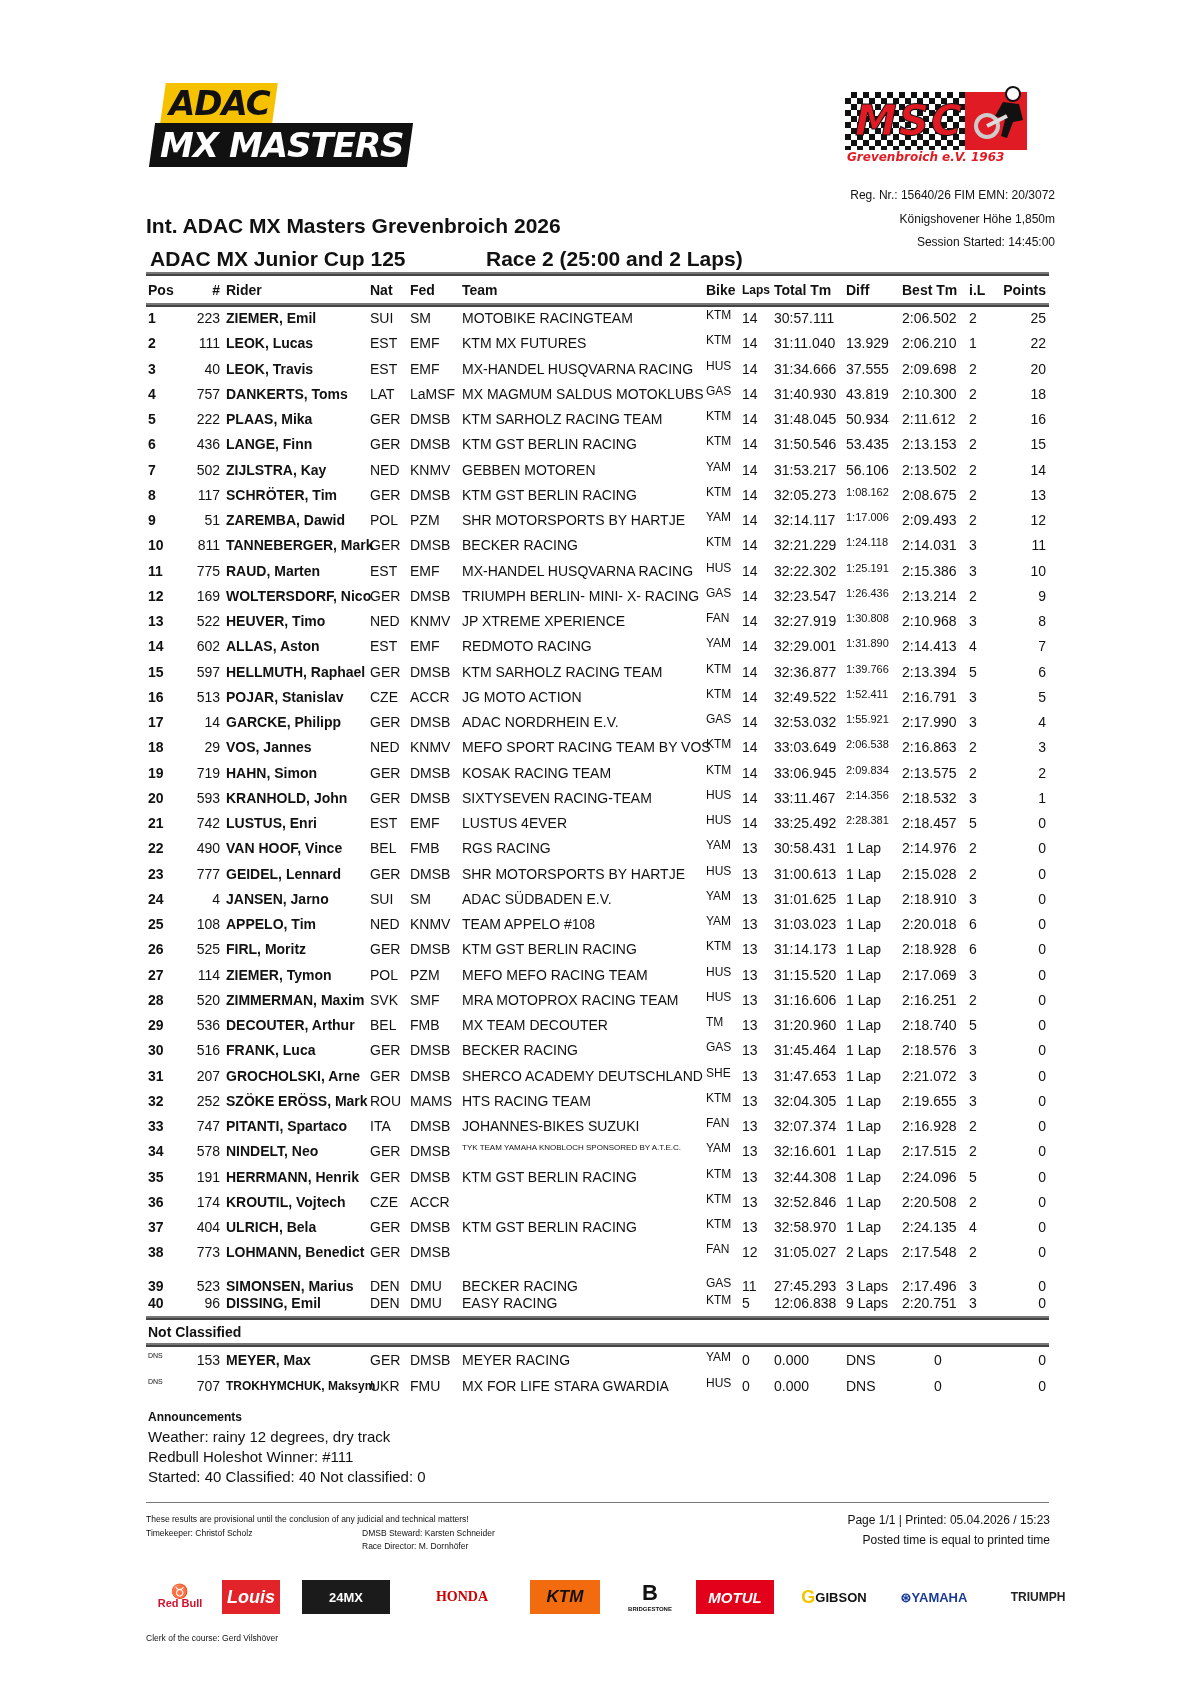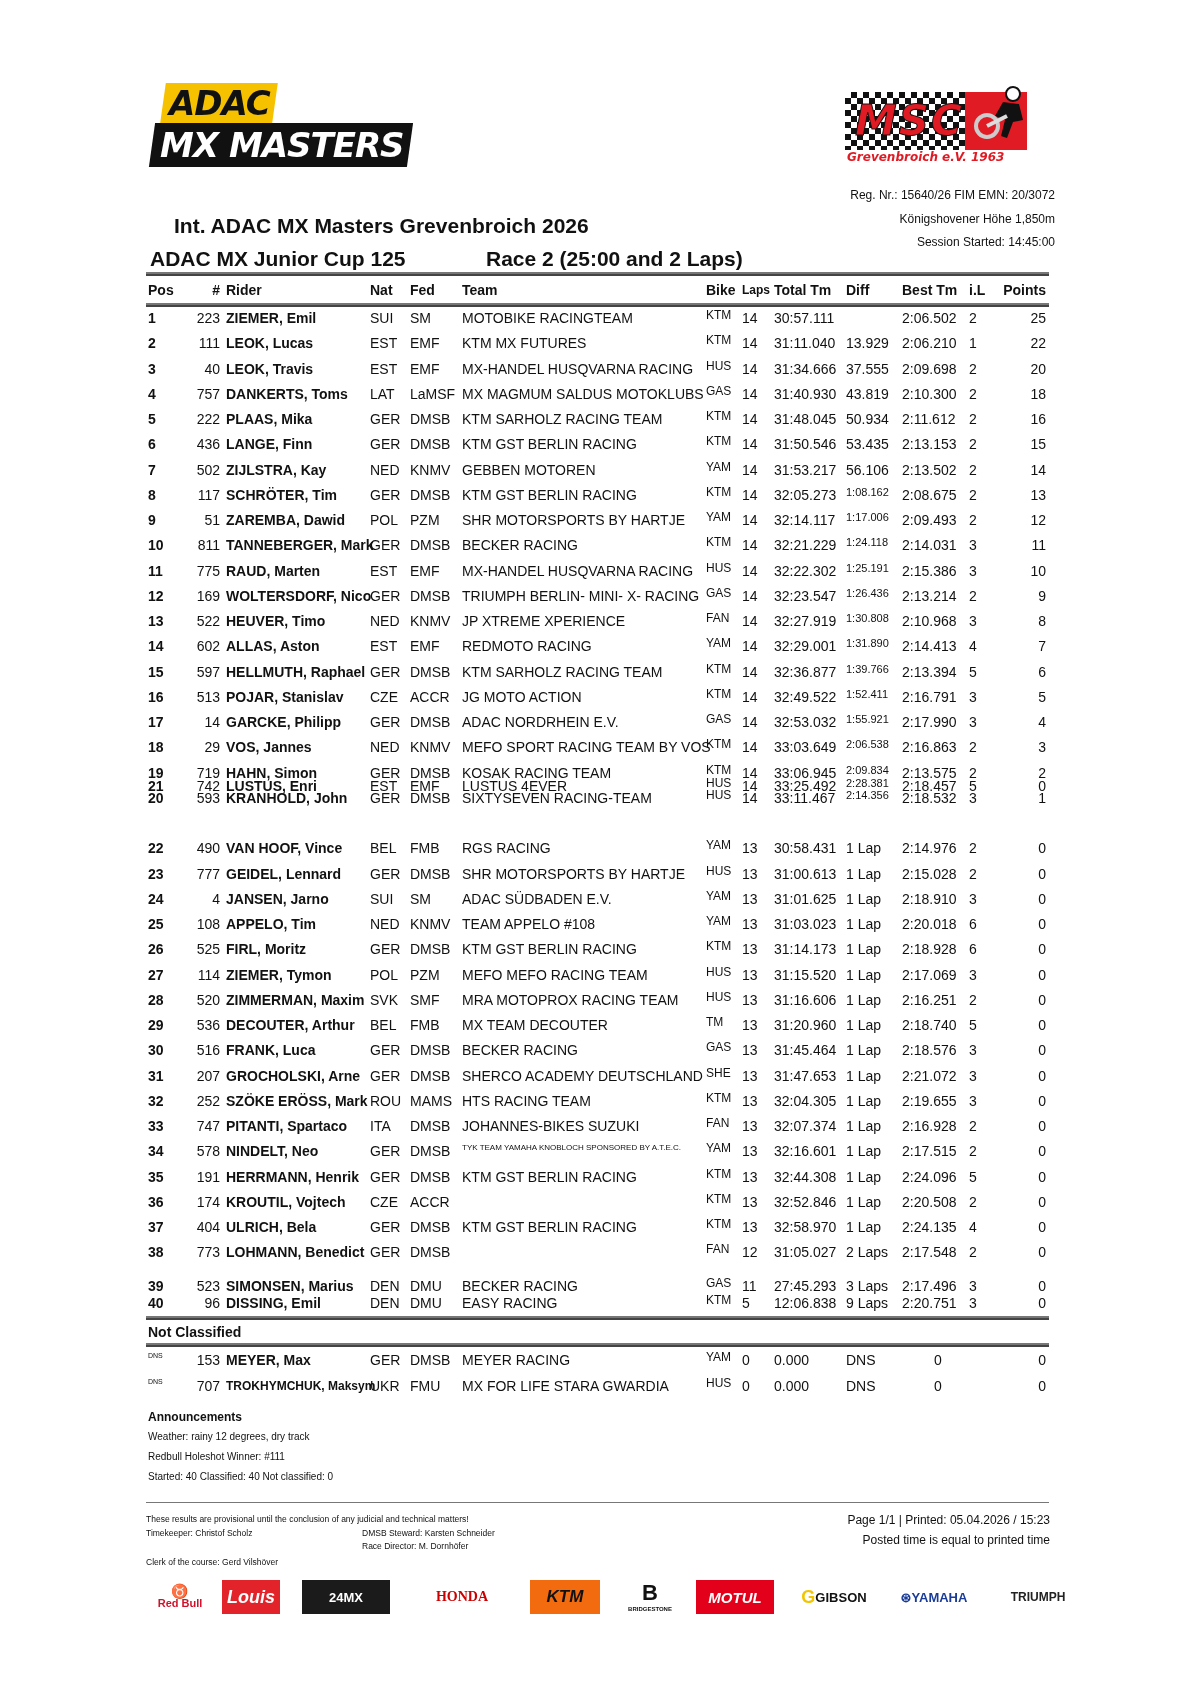--- a/index.html
+++ b/index.html
@@ -14,21 +14,21 @@
   .msc{position:absolute;left:845px;top:92px;width:190px;height:68px;}
   .msc .checker{position:absolute;left:0;top:0;width:130px;height:58px;
     background-color:#fff;
     background-image:linear-gradient(45deg,#111 25%,transparent 25%,transparent 75%,#111 75%),linear-gradient(45deg,#111 25%,transparent 25%,transparent 75%,#111 75%);
     background-size:12px 12px;background-position:0 0,6px 6px;}
   .msc .redbox{position:absolute;left:120px;top:0;width:62px;height:58px;background:#e01b24;}
   .msc .mscword{position:absolute;left:10px;top:6px;font:italic bold 42px/46px "DejaVu Sans",sans-serif;color:#e01b24;-webkit-text-stroke:1px #111;letter-spacing:2px;}
   .msc .rider{position:absolute;left:128px;top:-6px;font-size:46px;color:#111;}
   .msc .sub{position:absolute;left:2px;top:58px;font:italic bold 12px/14px "DejaVu Sans",sans-serif;color:#e01b24;white-space:nowrap;}
   
-  .title1{left:146px;top:213px;font:bold 21px/26px "Liberation Sans",sans-serif;margin-left:28px;}
+  .title1{left:146px;top:213px;font:bold 21px/26px "Liberation Sans",sans-serif;}
   .title2{left:150px;top:246px;font:bold 21px/26px "Liberation Sans",sans-serif;}
   .title3{left:486px;top:246px;font:bold 21px/26px "Liberation Sans",sans-serif;}
   .meta{right:135px;font-size:12px;line-height:14px;text-align:right;white-space:nowrap;}
   
   .dbl{position:absolute;left:146px;width:903px;height:4px;border-top:2px solid #777;border-bottom:2px solid #444;box-sizing:border-box;}
   .row{position:absolute;left:146px;width:903px;height:25px;font-size:14px;line-height:25px;white-space:nowrap;}
   .row>span{position:absolute;top:0;}
   .hdr{font-weight:bold;}
   .c-pos{left:2px;font-weight:bold;}
   .c-num{left:30px;width:44px;text-align:right;}
@@ -47,21 +47,21 @@
   .hdr .c-bike{font-size:14px;top:0 !important;}
   .hdr .c-laps{font-size:12px;left:596px;}
   .hdr .c-total{left:628px;}
   .hdr .c-pos{font-weight:bold;}
   .hdr .c-num{width:44px;}
   .team-small{font-size:8px !important;top:-4px !important;}
   .rider-small{font-size:12px !important;}
   .dns-tag{left:2px !important;font-size:7px;top:-5px !important;font-weight:normal !important;}
   .nc-title{left:148px;top:1323px;font:bold 14px/18px "Liberation Sans",sans-serif;}
   .ann-title{left:148px;top:1409px;font:bold 12px/16px "Liberation Sans",sans-serif;}
-  .ann-line{left:148px;font-size:10px;line-height:14px;}
+  .ann-line{left:148px;font-size:15px;line-height:14px;}
   .foot-rule{position:absolute;left:146px;top:1502px;width:903px;height:1px;background:#777;}
   .foot-small{font-size:8.5px;line-height:12px;white-space:nowrap;text-align:right;}
   .foot-right{right:140px;font-size:12px;line-height:16px;text-align:right;white-space:nowrap;}
   
   .sponsors{position:absolute;left:146px;top:1580px;width:903px;height:36px;}
   .sp{position:absolute;top:0;height:34px;display:flex;align-items:center;justify-content:center;font-weight:bold;white-space:nowrap;}
 </style>
 </head>
 <body>
 
@@ -407,21 +407,21 @@
       <span class="c-fed">DMSB</span>
       <span class="c-team">SIXTYSEVEN RACING-TEAM</span>
       <span class="c-bike">HUS</span>
       <span class="c-laps">14</span>
       <span class="c-total">33:11.467</span>
       <span class="c-diff small">2:14.356</span>
       <span class="c-best">2:18.532</span>
       <span class="c-il">3</span>
       <span class="c-pts">1</span>
     </div>
-    <div class="row" style="top: 774px;">
+    <div class="row" style="top: 811px;">
       <span class="c-pos">21</span>
       <span class="c-num">742</span>
       <span class="c-rider">LUSTUS, Enri</span>
       <span class="c-nat">EST</span>
       <span class="c-fed">EMF</span>
       <span class="c-team">LUSTUS 4EVER</span>
       <span class="c-bike">HUS</span>
       <span class="c-laps">14</span>
       <span class="c-total">33:25.492</span>
       <span class="c-diff small">2:28.381</span>
@@ -753,21 +753,21 @@
   </div>
 
 <div class="abs ann-title">Announcements</div>
 <div class="abs ann-line" style="top:1430px">Weather: rainy 12 degrees, dry track</div>
 <div class="abs ann-line" style="top:1450px">Redbull Holeshot Winner: #111</div>
 <div class="abs ann-line" style="top:1470px">Started: 40 Classified: 40 Not classified: 0</div>
 
 <div class="foot-rule"></div>
 <div class="abs foot-small" style="left:146px;top:1513px">These results are provisional until the conclusion of any judicial and technical matters!</div>
 <div class="abs foot-small" style="left:146px;top:1527px">Timekeeper: Christof Scholz</div>
-<div class="abs foot-small" style="left:146px;top:1556px">Clerk of the course: Gerd Vilshöver</div>
+<div class="abs foot-small" style="left:146px;top:1632px">Clerk of the course: Gerd Vilshöver</div>
 <div class="abs foot-small" style="left:362px;top:1527px">DMSB Steward: Karsten Schneider</div>
 <div class="abs foot-small" style="left:362px;top:1540px">Race Director: M. Dornhöfer</div>
 <div class="abs foot-right" style="top:1512px">Page 1/1 | Printed: 05.04.2026 / 15:23</div>
 <div class="abs foot-right" style="top:1532px">Posted time is equal to printed time</div>
 
 <div class="sponsors">
   <div class="sp" style="left:10px;width:48px;color:#d0112b;font-size:11px;flex-direction:column;line-height:12px;">
       <span style="color:#f2c200;font-size:14px">♉</span>
       <span>Red Bull</span>
     </div>

